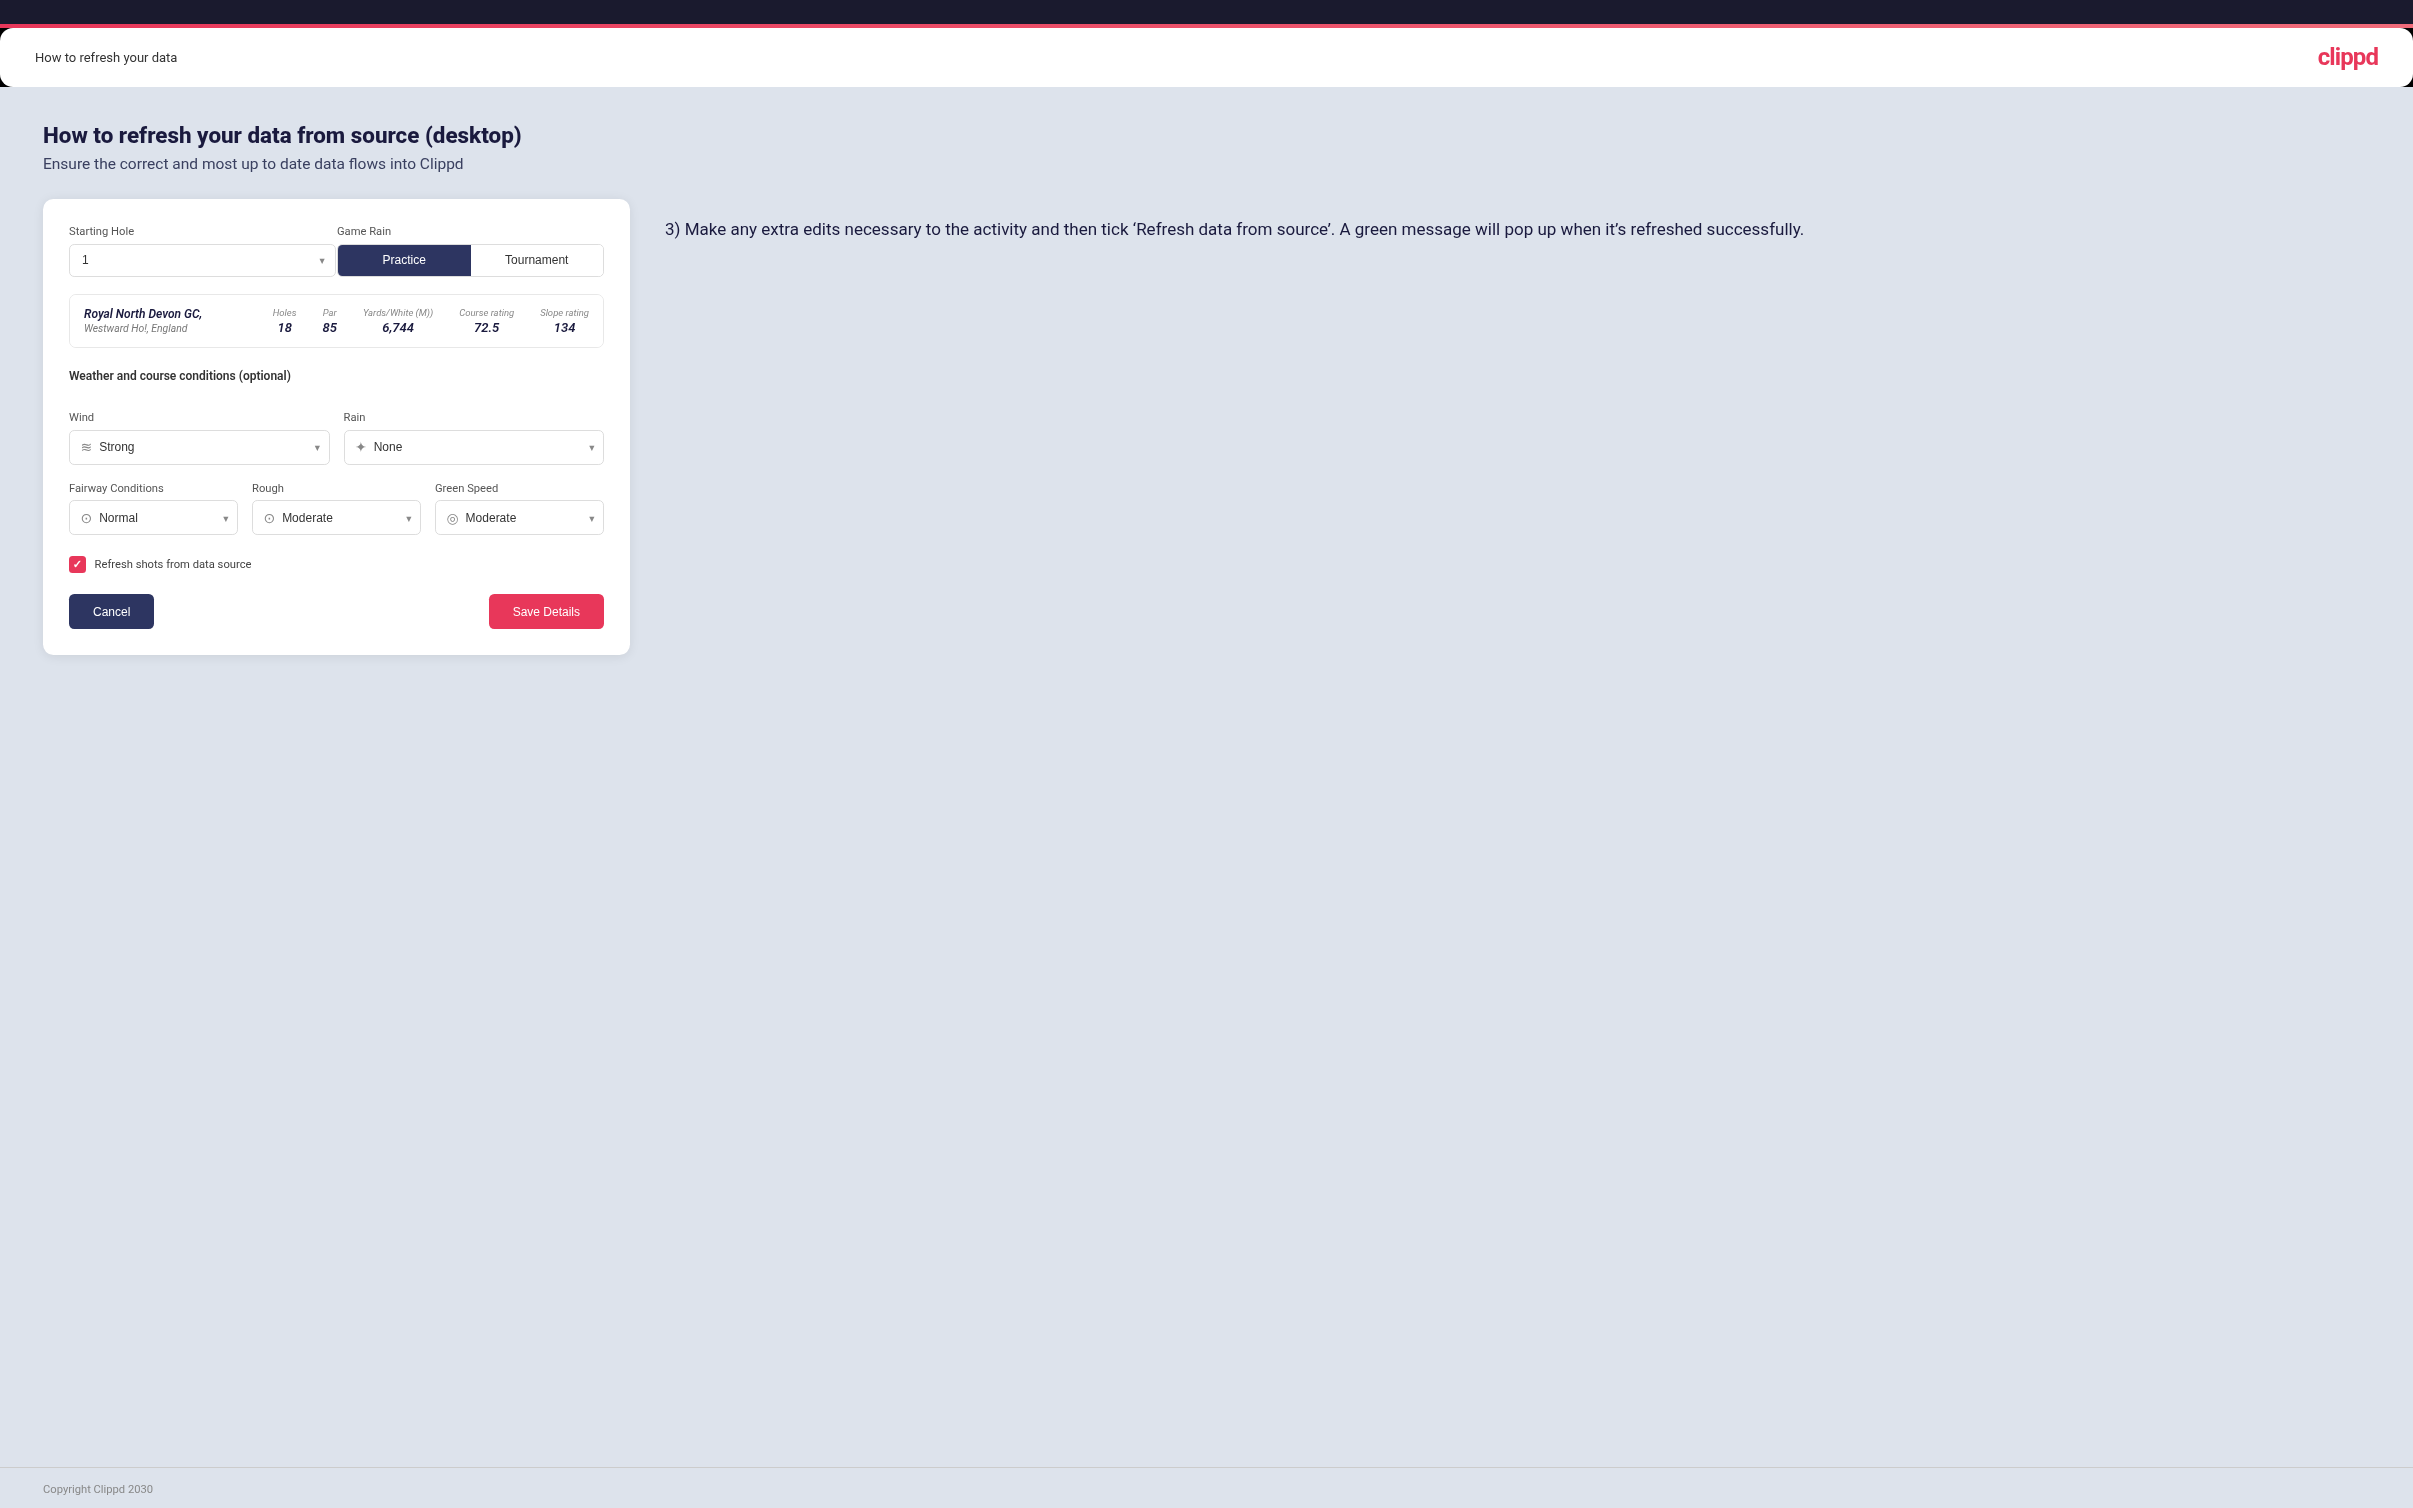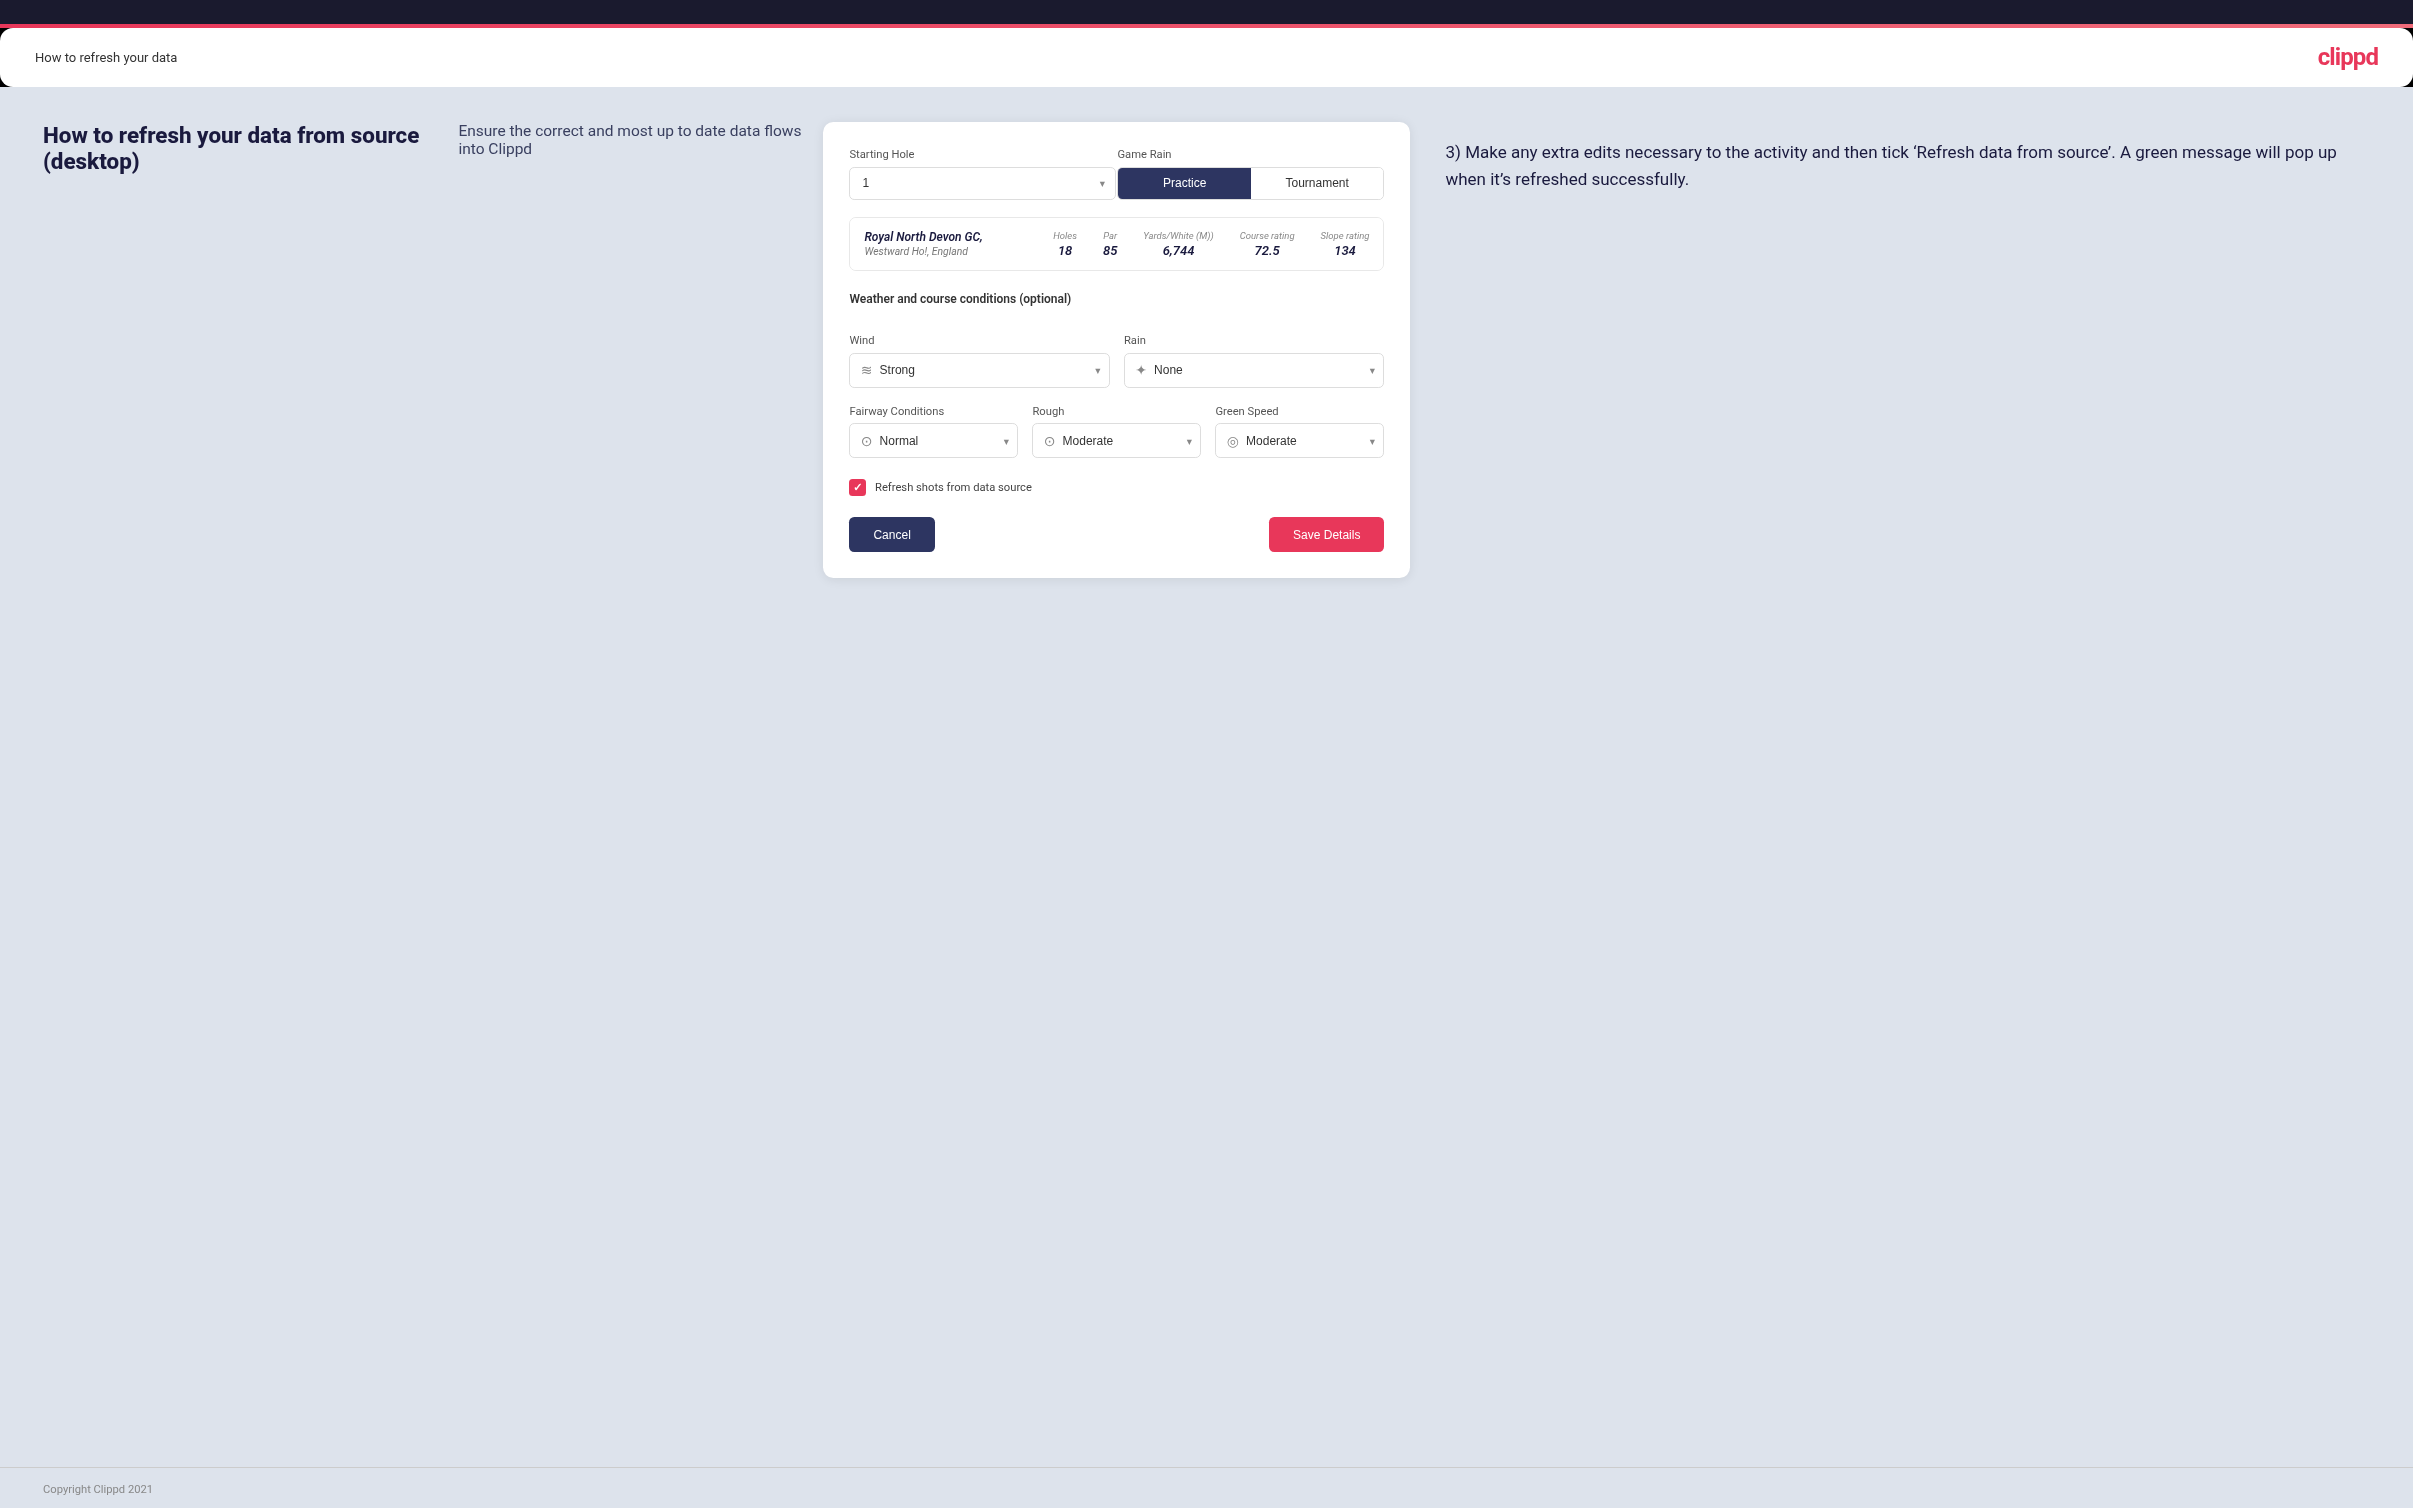--- a/index.html
+++ b/index.html
@@ -43,21 +43,21 @@
     .header-divider {
       height: 0.9px;
       background: linear-gradient(to right, #e8375a, #f5a0b0);
       flex-shrink: 0;
     }
     .main-content {
       background: #dde3ec;
       flex: 1;
       padding: 35px 61px 26px 43px;
       display: flex;
-      flex-direction: row;
+      flex-direction: column;
     }
     .page-heading {
       font-size: 22.4px;
       font-weight: 800;
       color: #1a1a3e;
       margin-bottom: 7px;
     }
     .page-subtitle {
       font-size: 15.5px;
       color: #3a4060;
@@ -457,15 +457,15 @@
 
     </div>
 
     <div class="side-note">
       <p class="side-note-text">3) Make any extra edits necessary to the activity and then tick ‘Refresh data from source’. A green message will pop up when it’s refreshed successfully.</p>
     </div>
   </div>
 </div>
 
 <div class="footer">
-  <span class="footer-text">Copyright Clippd 2021</span>
+  <span class="footer-text">Copyright Clippd 2030</span>
 </div>
 
 
 </body></html>

